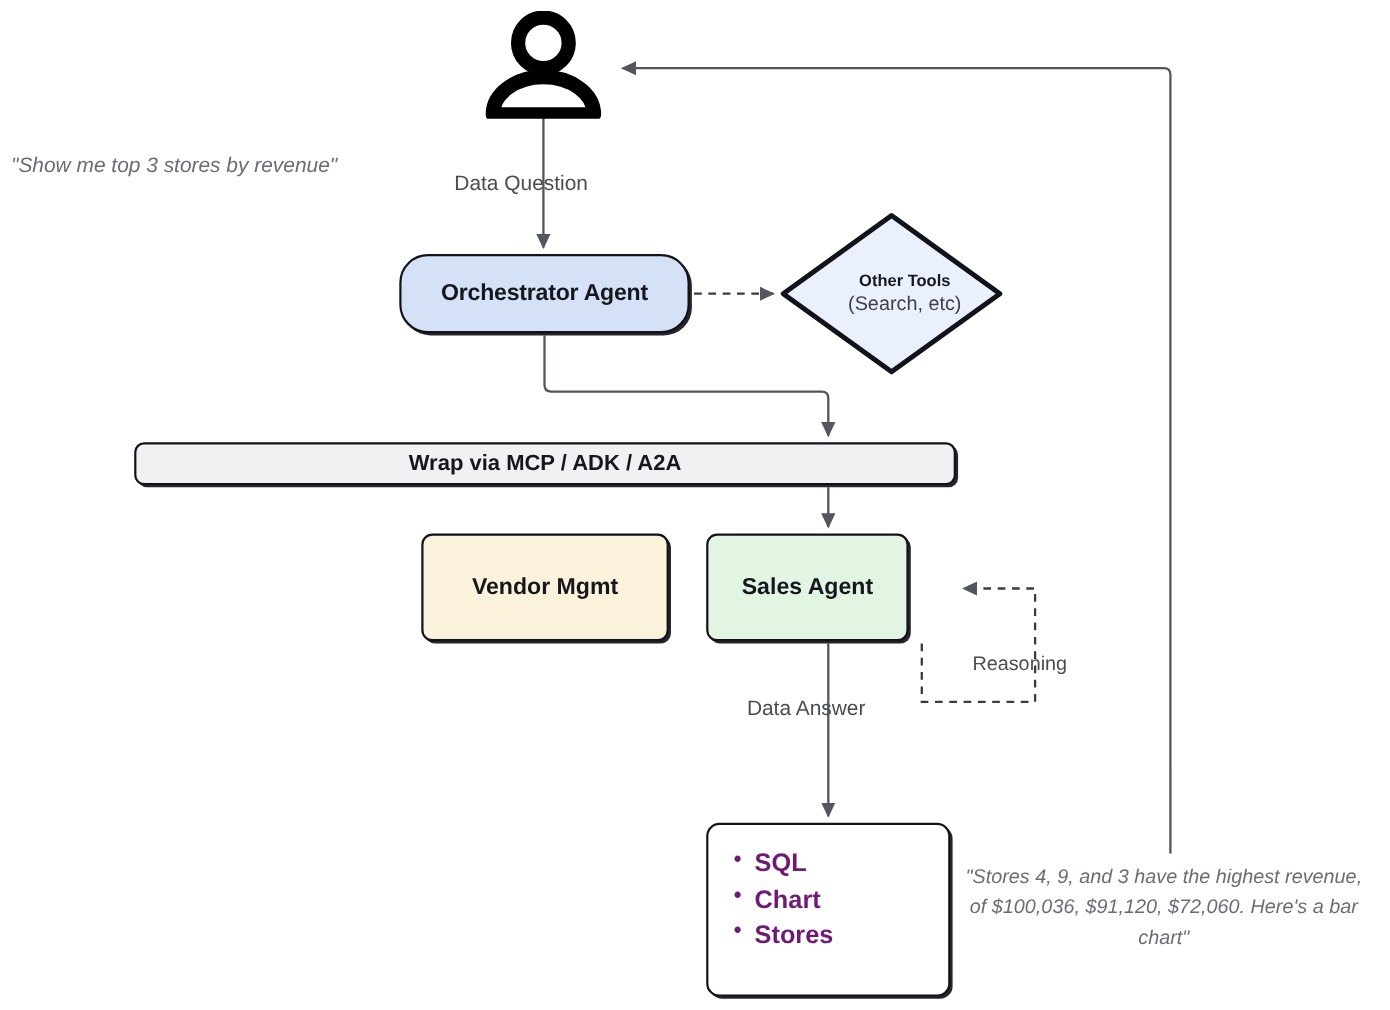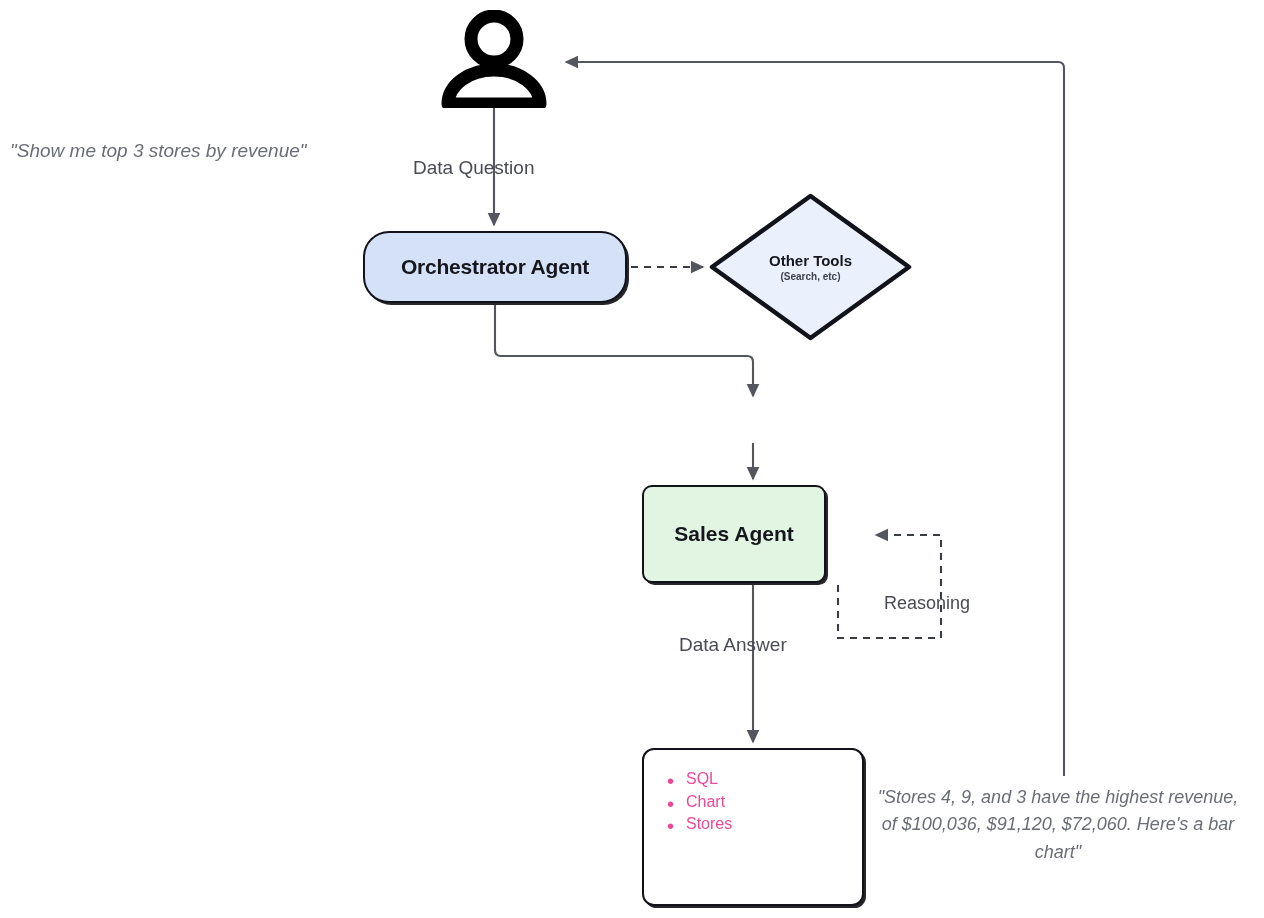--- a/index.html
+++ b/index.html
@@ -72,24 +72,24 @@
     border-radius: 12px;
     display: block;
     padding: 18px 0 0 22px;
   }
   #output-artifacts-box ul {
     margin: 0; padding: 0 0 0 20px;
     list-style: none;
     text-align: left;
   }
   #output-artifacts-box li {
-    font-size: 16px;
-    font-weight: normal;
+    font-size: 23px;
+    font-weight: bold;
     line-height: 1.42;
-    color: #ec4899;
+    color: #701a75;
     position: relative;
   }
   #output-artifacts-box li::before {
     content: "\2022";
     position: absolute;
     left: -19px;
     top: -1px;
     font-size: 20px;
   }
 
@@ -98,33 +98,33 @@
     position: absolute;
     left: 708px; top: 192px;
     width: 205px; height: 150px;
   }
   #other-tools-diamond .dia-shape {
     position: absolute;
     left: 0; top: 0; width: 100%; height: 100%;
   }
   #other-tools-diamond .dia-text {
     position: absolute;
-    left: 0; top: 0; width: 100%; height: 100%;
+    left: 12px; top: 0; width: 100%; height: 100%;
     display: flex;
     flex-direction: column;
     align-items: center;
     justify-content: center;
     text-align: center;
     line-height: 1.3;
   }
   .dia-title {
     font-size: 15px; font-weight: bold; color: #16171d;
   }
   .dia-sub {
-    font-size: 10px; font-weight: bold; color: #3f4148;
+    font-size: 18px; font-weight: normal; color: #3f4148;
   }
 
   
   #user-person-icon {
     position: absolute;
     left: 440px; top: 10px; width: 108px; height: 98px;
   }
 
   
   .edge-label {
@@ -200,22 +200,28 @@
   <div id="other-tools-diamond">
     <svg class="dia-shape" viewBox="0 0 205 150" xmlns="http://www.w3.org/2000/svg">
       <path d="M 102.5 4 L 201 75 L 102.5 146 L 4 75 Z" fill="#eaf1fd" stroke="#12131a" stroke-width="4.5" stroke-linejoin="round"></path>
     </svg>
     <div class="dia-text">
       <span class="dia-title">Other Tools</span>
       <span class="dia-sub">(Search, etc)</span>
     </div>
   </div>
 
-
-
+  <div class="node node-gray" id="mcp-wrapper-bar">
+    <span>Wrap via MCP / ADK / A2A</span>
+  </div>
+
+
+  <div class="node node-cream" id="vendor-mgmt-agent">
+    <span>Vendor Mgmt</span>
+  </div>
 
   <div class="node node-green" id="sales-agent">
     <span>Sales Agent</span>
   </div>
 
   <div class="node node-white" id="output-artifacts-box">
     <ul>
       <li>SQL</li>
       <li>Chart</li>
       <li>Stores</li>

